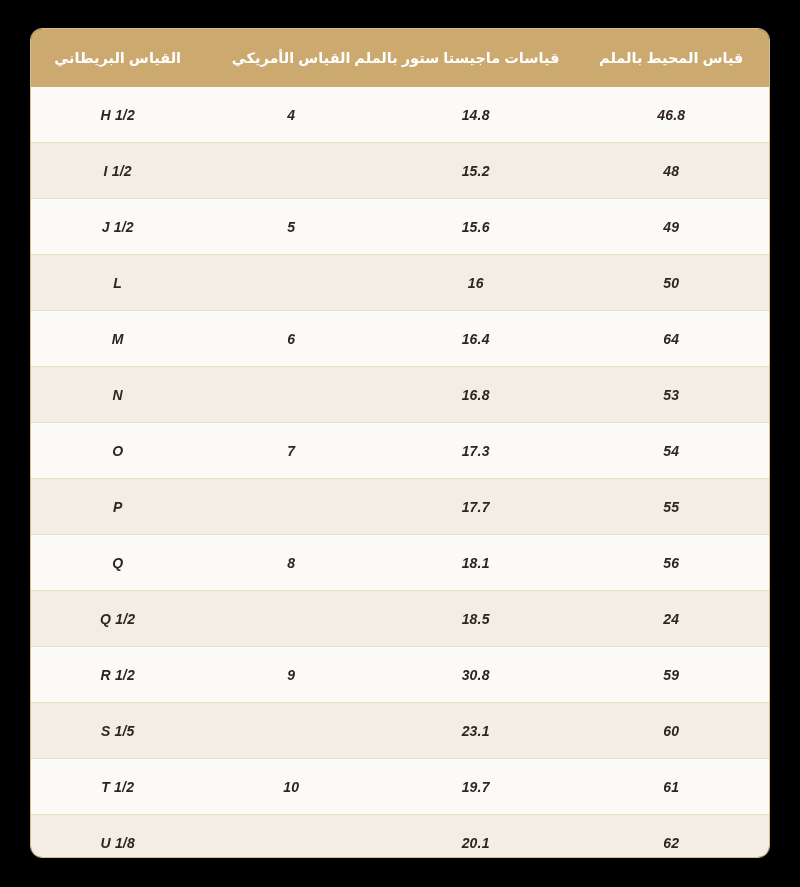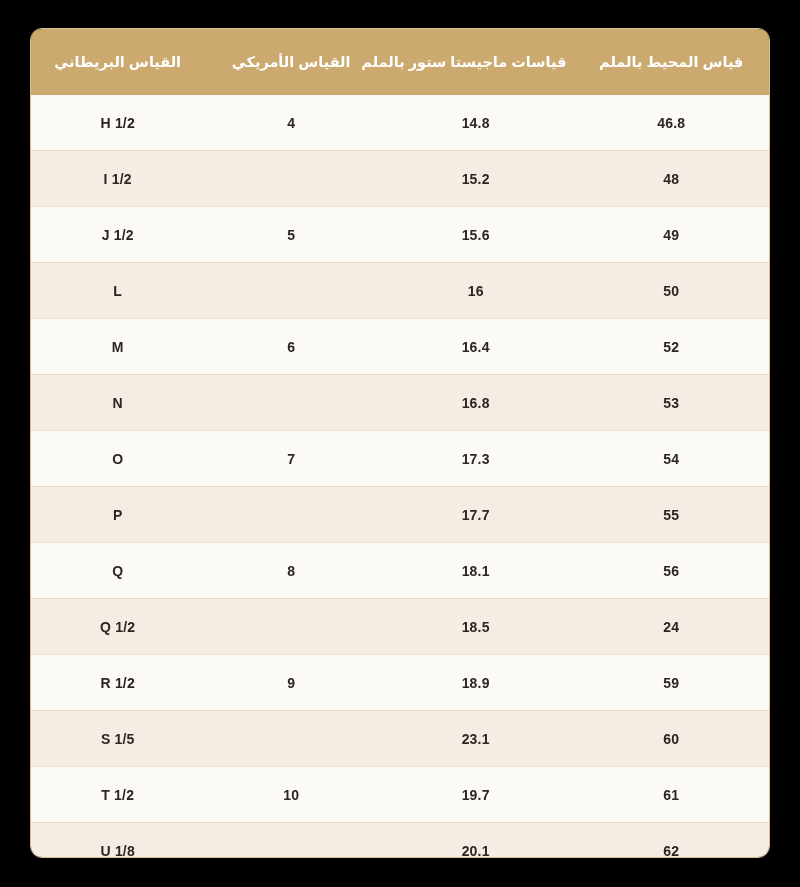--- a/index.html
+++ b/index.html
@@ -32,40 +32,41 @@
     border-collapse: collapse;
     table-layout: fixed;
     direction: rtl;
   }
 
   table.size-table thead th {
     background: #CBA96F;
     color: #FFFFFF;
     font-size: 14.5px;
     font-weight: 700;
-    height: 66px;
-    padding: 0 7px;
+    height: 58px;
+    padding: 0 14px;
     text-align: center;
     vertical-align: middle;
     letter-spacing: 0.1px;
     border: none;
     white-space: nowrap;
   }
 
   table.size-table tbody td {
     height: 55px;
     text-align: center;
     vertical-align: middle;
     font-size: 14px;
     font-weight: 700;
     color: #2E2520;
     border-top: 1px solid #EADFC9;
     padding: 0 18px;
     letter-spacing: 0.2px;
     direction: ltr;
+    font-style: italic;
   }
 
   table.size-table tbody tr:nth-child(odd)  td { background: #FCFAF6; }
   table.size-table tbody tr:nth-child(even) td { background: #F3EDE3; }
 
   table.size-table tbody tr:first-child td { border-top: none; }
 
   
   col.c-circumference { width: 26.5%; }
   col.c-magista       { width: 26.5%; }
@@ -110,21 +111,21 @@
           <td>5</td>
           <td>J 1/2</td>
         </tr>
         <tr>
           <td>50</td>
           <td>16</td>
           <td></td>
           <td>L</td>
         </tr>
         <tr>
-          <td>52</td>
+          <td>64</td>
           <td>16.4</td>
           <td>6</td>
           <td>M</td>
         </tr>
         <tr>
           <td>53</td>
           <td>16.8</td>
           <td></td>
           <td>N</td>
         </tr>
@@ -147,21 +148,21 @@
           <td>Q</td>
         </tr>
         <tr>
           <td>24</td>
           <td>18.5</td>
           <td></td>
           <td>Q 1/2</td>
         </tr>
         <tr>
           <td>59</td>
-          <td>18.9</td>
+          <td>30.8</td>
           <td>9</td>
           <td>R 1/2</td>
         </tr>
         <tr>
           <td>60</td>
           <td>23.1</td>
           <td></td>
           <td>S 1/5</td>
         </tr>
         <tr>

